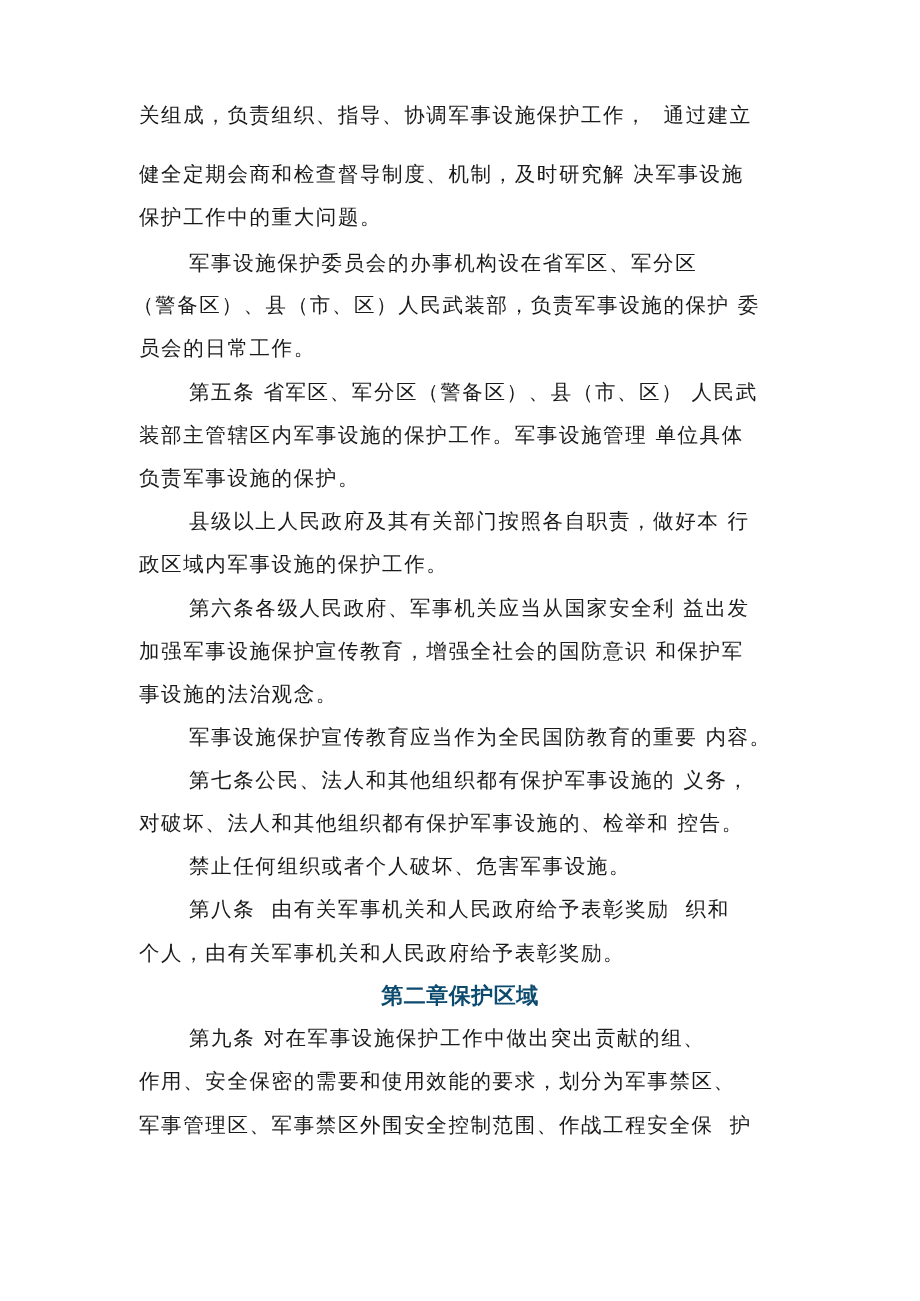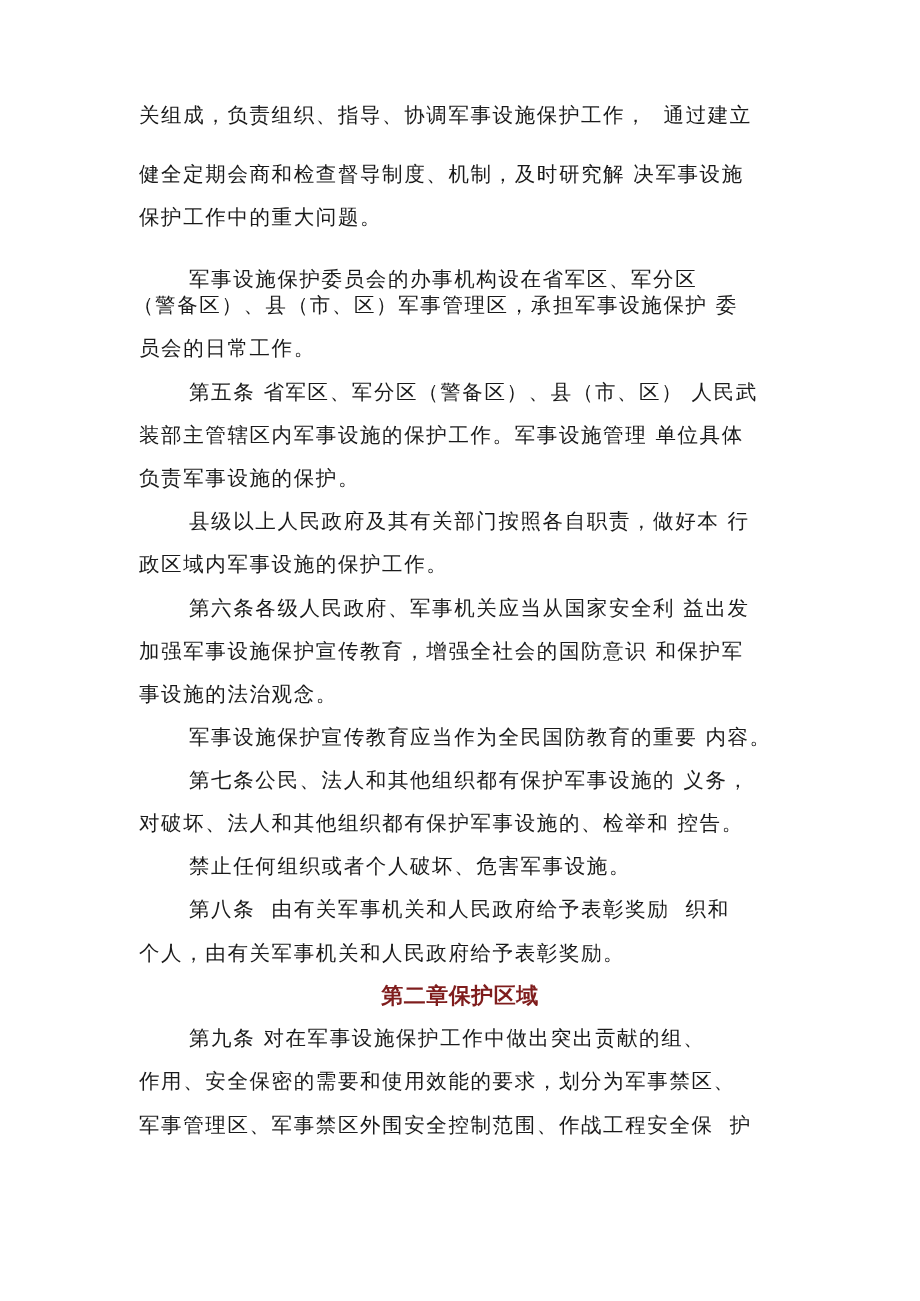--- a/index.html
+++ b/index.html
@@ -21,34 +21,34 @@
   }
   .line.indent { left: 189px; }
   .heading {
     position: absolute;
     left: 0; width: 920px;
     text-align: center;
     font-family: "DejaVu Sans", "Liberation Sans", sans-serif;
     font-weight: bold;
     font-size: 22px;
     line-height: 30px;
-    color: #7f1d1d;
+    color: #0c4a6e;
     letter-spacing: 0.5px;
   }
 </style>
 </head>
 <body>
 
 <div class="page">
   <div class="line" style="top:100px">关组成，负责组织、指导、协调军事设施保护工作，  通过建立</div>
   <div class="line" style="top:159px">健全定期会商和检查督导制度、机制，及时研究解 决军事设施</div>
   <div class="line" style="top:202px">保护工作中的重大问题。</div>
 
-  <div class="line indent" style="top:264px">军事设施保护委员会的办事机构设在省军区、军分区</div>
-  <div class="line" style="top:290px; left:133px">（警备区）、县（市、区）军事管理区，承担军事设施保护 委</div>
+  <div class="line indent" style="top:248px">军事设施保护委员会的办事机构设在省军区、军分区</div>
+  <div class="line" style="top:290px; left:133px">（警备区）、县（市、区）人民武装部，负责军事设施的保护 委</div>
   <div class="line" style="top:333px">员会的日常工作。</div>
 
   <div class="line indent" style="top:377px">第五条 省军区、军分区（警备区）、县（市、区） 人民武</div>
   <div class="line" style="top:420px">装部主管辖区内军事设施的保护工作。军事设施管理 单位具体</div>
   <div class="line" style="top:463px">负责军事设施的保护。</div>
 
   <div class="line indent" style="top:506px">县级以上人民政府及其有关部门按照各自职责，做好本 行</div>
   <div class="line" style="top:549px">政区域内军事设施的保护工作。</div>
 
   <div class="line indent" style="top:593px">第六条各级人民政府、军事机关应当从国家安全利 益出发</div>

